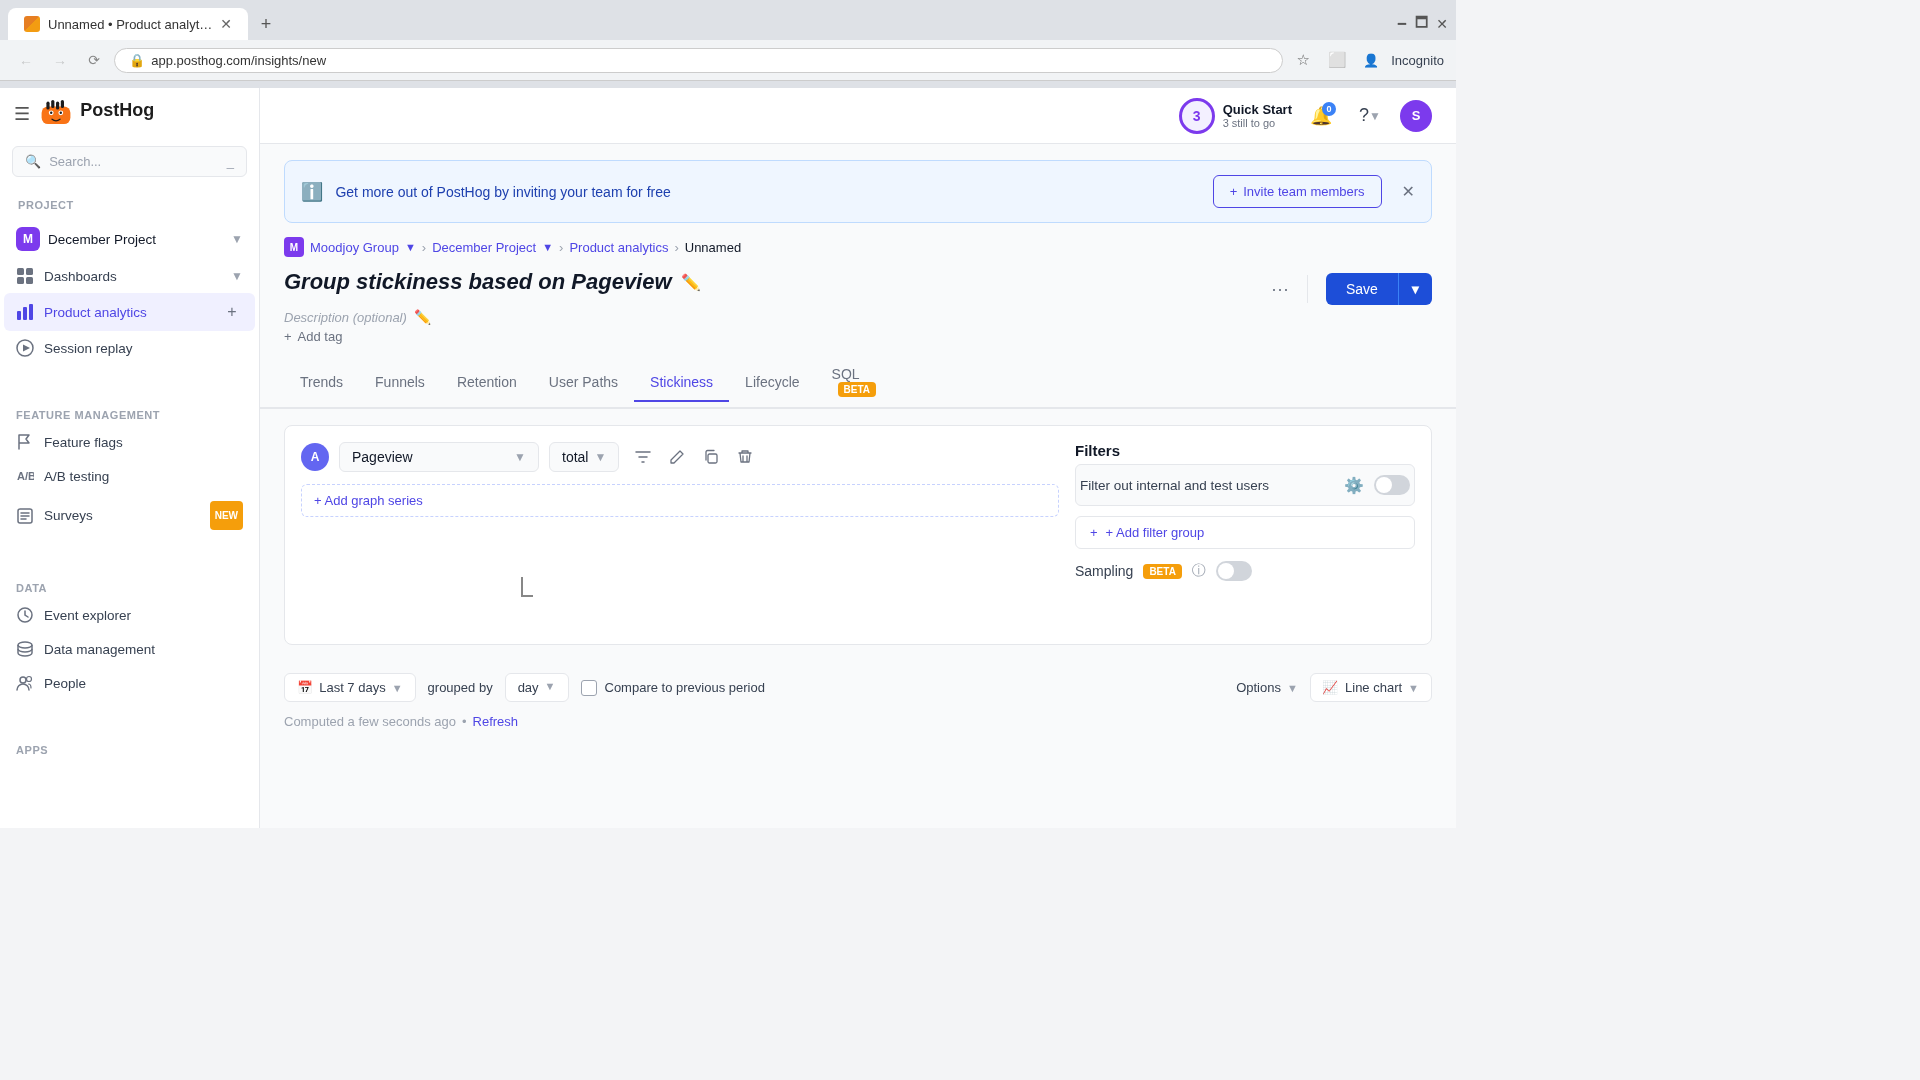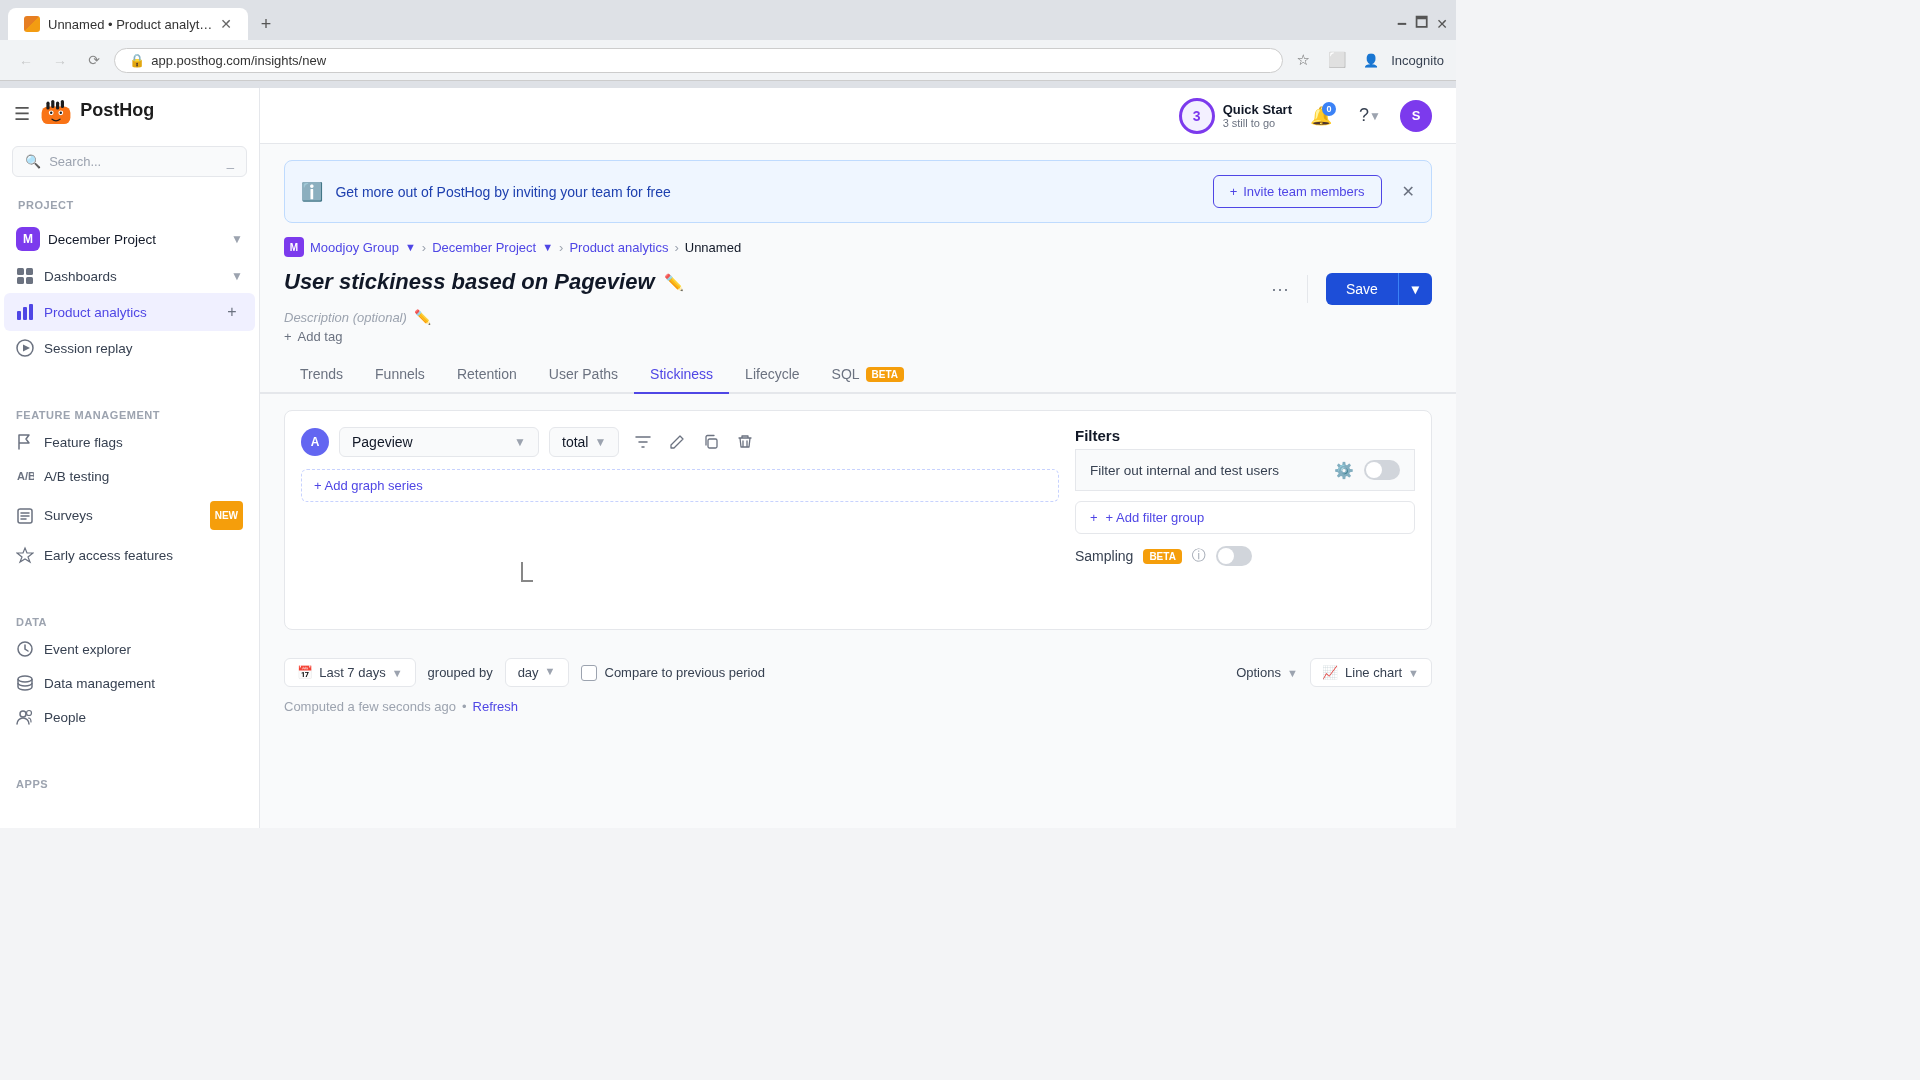--- a/index.html
+++ b/index.html
@@ -118,21 +118,21 @@
     .total-select { display: flex; align-items: center; gap: 6px; background: #f9fafb; border: 1px solid #e5e7eb; border-radius: 6px; padding: 6px 12px; cursor: pointer; }
     .total-select-label { font-size: 14px; color: #111827; }
     .total-chevron { color: #9ca3af; font-size: 12px; }
     .series-actions { display: flex; align-items: center; gap: 6px; }
     .series-action-btn { width: 28px; height: 28px; display: flex; align-items: center; justify-content: center; border-radius: 4px; cursor: pointer; color: #6b7280; font-size: 14px; }
     .add-series { display: flex; align-items: center; gap: 8px; padding: 8px 12px; color: #4f46e5; font-size: 13px; cursor: pointer; border-radius: 6px; border: 1px dashed #c7d2fe; }
 
     
     .filters-panel { width: 340px; flex-shrink: 0; }
     .filters-title { font-size: 15px; font-weight: 600; color: #111827; margin-bottom: 5px; }
-    .filter-row { display: flex; align-items: center; gap: 10px; padding: 10px 14px; background: #f9fafb; border: 1px solid #e5e7eb; border-radius: 0; margin-bottom: 10px; }
+    .filter-row { display: flex; align-items: center; gap: 10px; padding: 10px 4px; background: #f9fafb; border: 1px solid #e5e7eb; border-radius: 6px; margin-bottom: 10px; }
     .filter-label { flex: 1; font-size: 13.5px; color: #374151; }
     .filter-gear { color: #9ca3af; cursor: pointer; font-size: 16px; }
     .toggle { width: 36px; height: 20px; background: #d1d5db; border-radius: 10px; position: relative; cursor: pointer; }
     .toggle-knob { position: absolute; top: 2px; left: 2px; width: 16px; height: 16px; background: #fff; border-radius: 50%; transition: left 0.2s; }
     .add-filter-group { display: flex; align-items: center; gap: 8px; padding: 8px 14px; color: #4f46e5; font-size: 13px; cursor: pointer; border-radius: 6px; border: 1px solid #e5e7eb; background: #fff; }
 
     
     .sampling-row { display: flex; align-items: center; gap: 10px; margin-top: 12px; }
     .sampling-label { font-size: 14px; color: #374151; }
     .sampling-badge { font-size: 10px; font-weight: 700; background: #f59e0b; color: #fff; padding: 2px 6px; border-radius: 4px; }
@@ -290,28 +290,20 @@
           <svg width="18" height="18" viewBox="0 0 18 18" fill="none">
               <rect x="2" y="2" width="14" height="14" rx="2" stroke="#6b7280" stroke-width="1.5"></rect>
               <line x1="5" y1="6" x2="13" y2="6" stroke="#6b7280" stroke-width="1.5" stroke-linecap="round"></line>
               <line x1="5" y1="9" x2="13" y2="9" stroke="#6b7280" stroke-width="1.5" stroke-linecap="round"></line>
               <line x1="5" y1="12" x2="10" y2="12" stroke="#6b7280" stroke-width="1.5" stroke-linecap="round"></line>
             </svg>
         </span>
         <span>Surveys</span>
         <span class="sidebar-badge">NEW</span>
       </div>
-      <div class="sidebar-item">
-        <span class="sidebar-icon">
-          <svg width="18" height="18" viewBox="0 0 18 18" fill="none">
-              <polygon points="9,2 11,7 17,7 12,11 14,16 9,13 4,16 6,11 1,7 7,7" stroke="#6b7280" stroke-width="1.2" fill="none"></polygon>
-            </svg>
-        </span>
-        <span>Early access features</span>
-      </div>
     </div>
 
     <div class="sidebar-section">
       <div class="sidebar-section-title">DATA</div>
       <div class="sidebar-item">
         <span class="sidebar-icon">
           <svg width="18" height="18" viewBox="0 0 18 18" fill="none">
               <circle cx="9" cy="9" r="7" stroke="#6b7280" stroke-width="1.5"></circle>
               <path d="M9 5v4l3 2" stroke="#6b7280" stroke-width="1.5" stroke-linecap="round"></path>
             </svg>
@@ -396,21 +388,21 @@
         <div class="breadcrumb-item">
           <span>Product analytics</span>
         </div>
         <span class="breadcrumb-sep">›</span>
         <span class="breadcrumb-current">Unnamed</span>
       </div>
 
       <div class="insight-header">
         <div>
           <div class="insight-title">
-            <span>User stickiness based on Pageview</span>
+            <span>Group stickiness based on Pageview</span>
             <span class="insight-title-edit">✏️</span>
           </div>
         </div>
         <div class="insight-actions">
           <button class="btn-more">···</button>
           <div class="btn-divider"></div>
           <div class="save-group">
             <button class="btn-save">Save</button>
             <button class="btn-save-arrow">▼</button>
           </div>
@@ -439,21 +431,21 @@
         </div>
         <div class="insight-tab">
           <span>User Paths</span>
         </div>
         <div class="insight-tab active">
           <span>Stickiness</span>
         </div>
         <div class="insight-tab">
           <span>Lifecycle</span>
         </div>
-        <div class="insight-tab" style="display:flex;align-items:center;">
+        <div class="insight-tab" style="display:flex;align-items:flex-start;flex-direction:column;">
           <span>SQL</span>
           <span class="beta-badge">BETA</span>
         </div>
       </div>
 
       <div class="query-area">
 
         <div class="series-panel">
           <div class="series-row">
             <div class="series-label">A</div>

